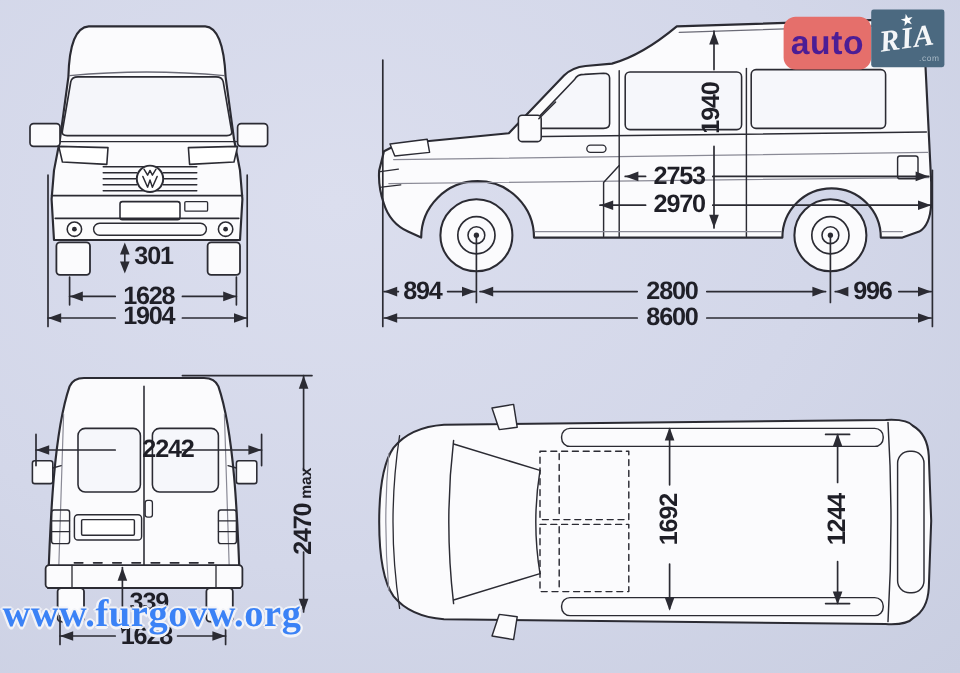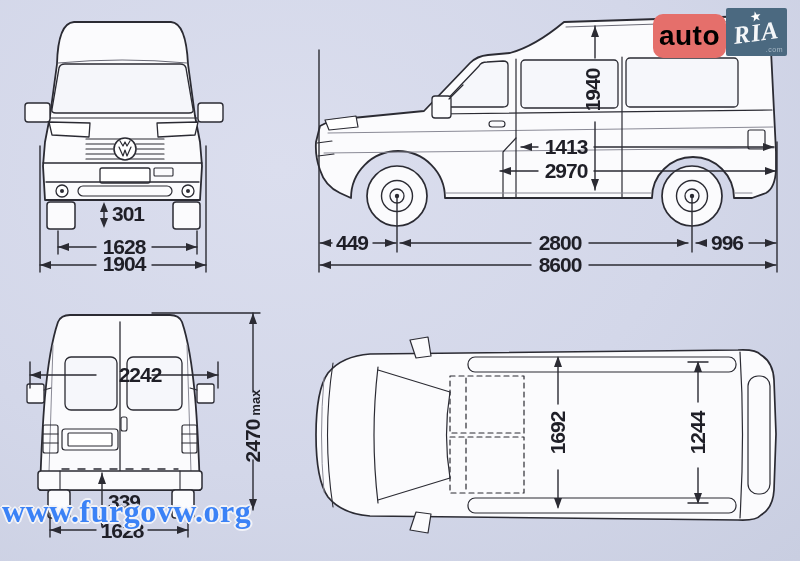--- a/index.html
+++ b/index.html
@@ -30,21 +30,21 @@
     color:#3b82f6;white-space:nowrap;
     text-shadow:-2px 0 0 #f2f3f8, 2px 0 0 #f2f3f8, 0 -2px 0 #f2f3f8, 0 2px 0 #f2f3f8,
                 -1px -1px 0 #f2f3f8, 1px 1px 0 #f2f3f8, 1px -1px 0 #f2f3f8, -1px 1px 0 #f2f3f8;
   }
   .brandbox{position:absolute;left:653px;top:8px;width:134px;height:49px;z-index:6;}
   .auto-chip{
     position:absolute;left:0;top:6px;width:73px;height:44px;
     background:#e56f6b;border-radius:10px;
     display:flex;align-items:center;justify-content:center;
   }
-  .auto-chip span{color:#000000;font-size:28px;font-weight:700;letter-spacing:0.5px;line-height:1;}
+  .auto-chip span{color:#4c1d95;font-size:28px;font-weight:700;letter-spacing:0.5px;line-height:1;}
   .ria-chip{
     position:absolute;left:73px;top:0;width:61px;height:48px;
     background:#4b6980;border-radius:2px;
   }
   .ria-chip .ria-text{
     position:absolute;left:7px;top:12px;
     font-family:"Liberation Serif", serif;font-style:italic;font-weight:700;
     font-size:25px;color:#f4f6f8;transform:rotate(-8deg);letter-spacing:1px;line-height:1;
   }
   .ria-chip .ria-star{
@@ -258,23 +258,23 @@
         <polygon points="398,174 394,163 402,163"></polygon>
       </g>
     </g>
   </svg>
 
   <div class="dim-label" style="left:128px;top:214px">301</div>
   <div class="dim-label" style="left:124px;top:247px">1628</div>
   <div class="dim-label" style="left:124px;top:264px">1904</div>
 
   <div class="dim-label rot" style="left:593px;top:90px">1940</div>
-  <div class="dim-label" style="left:566px;top:147px">1413</div>
+  <div class="dim-label" style="left:566px;top:147px">2753</div>
   <div class="dim-label" style="left:566px;top:171px">2970</div>
-  <div class="dim-label" style="left:352px;top:243px">449</div>
+  <div class="dim-label" style="left:352px;top:243px">894</div>
   <div class="dim-label" style="left:560px;top:243px">2800</div>
   <div class="dim-label" style="left:727px;top:243px">996</div>
   <div class="dim-label" style="left:560px;top:265px">8600</div>
 
   <div class="dim-label" style="left:140px;top:375px">2242</div>
   <div class="dim-label rot" style="left:253px;top:426px">
     <span>2470</span><span class="suffix">max</span>
   </div>
   <div class="dim-label" style="left:124px;top:502px">339</div>
   <div class="dim-label" style="left:122px;top:531px">1628</div>

